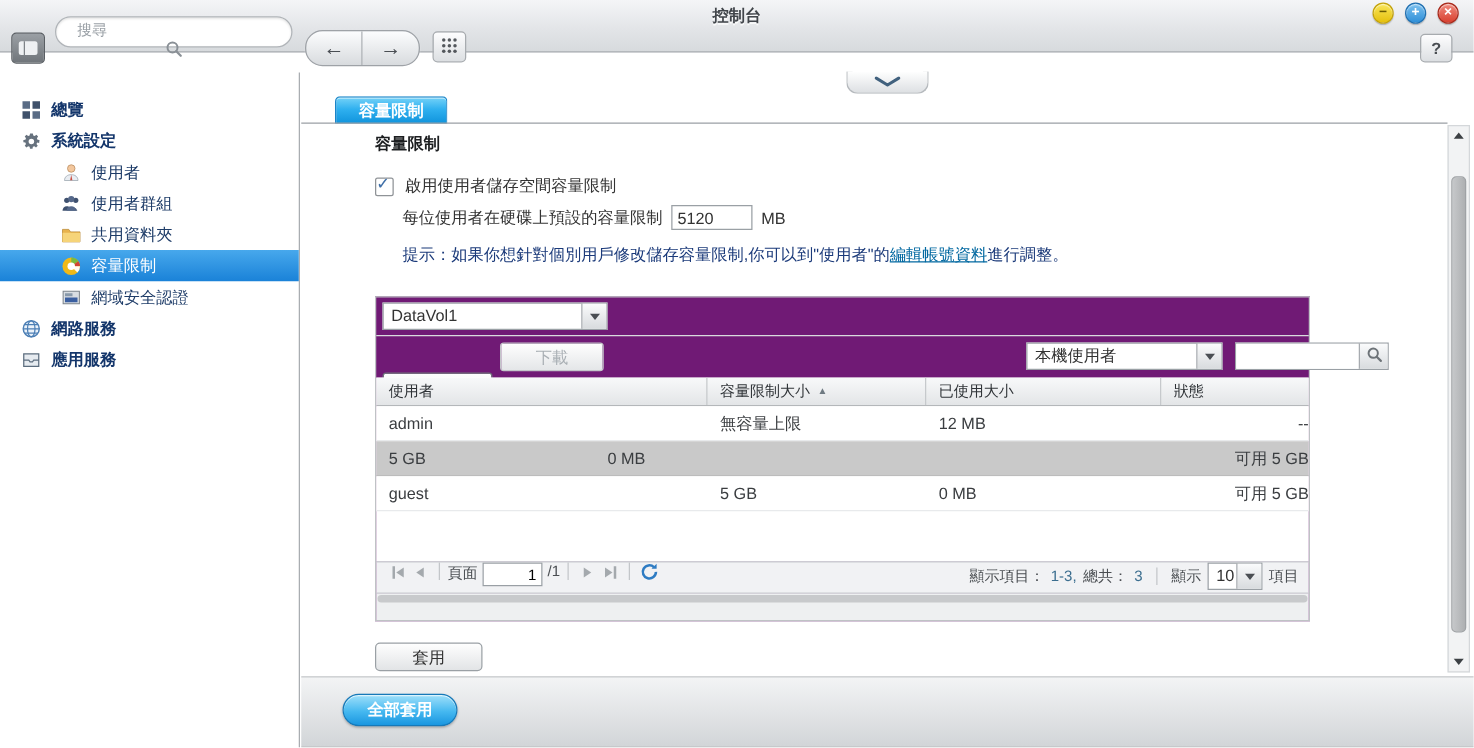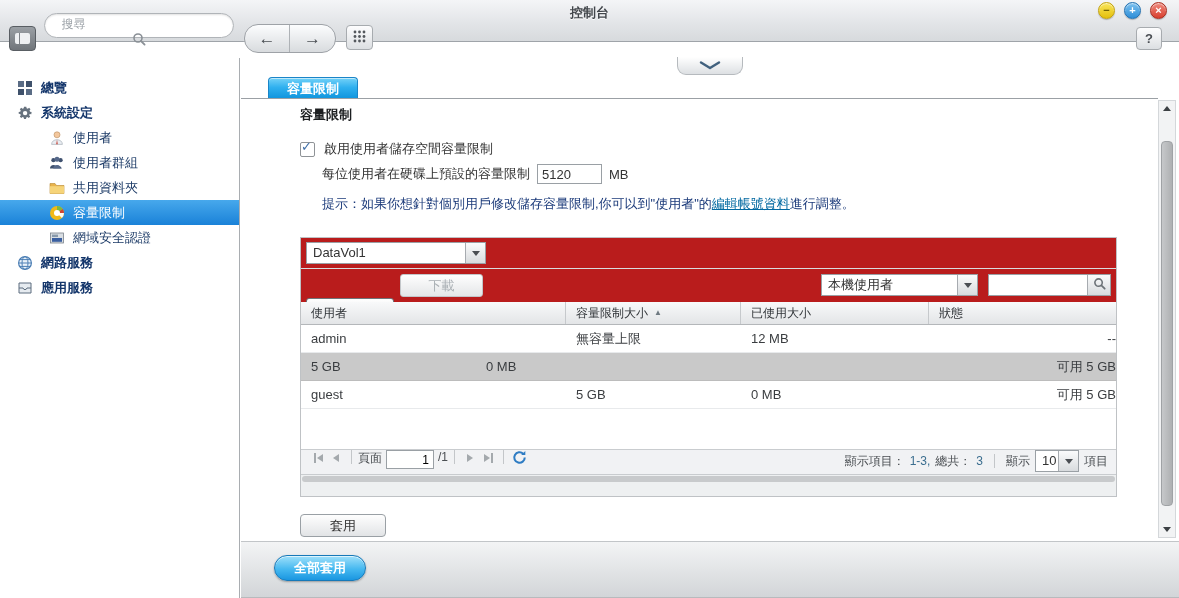--- a/index.html
+++ b/index.html
@@ -64,22 +64,22 @@
   .checkbox{width:13px;height:13px;background:#fff;border:1px solid #8f9397;border-radius:2px;
     position:relative;cursor:pointer;flex:0 0 13px;}
   .checkbox .mark{position:absolute;left:0px;top:-4px;font-size:13px;font-weight:bold;color:#3f6fa8;}
   .quota-row{position:absolute;left:81px;top:106px;display:flex;align-items:center;gap:7px;color:#333;}
   .quota-input{width:55px;height:18px;border:1px solid #9aa0a5;font-size:13px;padding:0 4px;color:#333;
     font-family:"Liberation Sans","DejaVu Sans",sans-serif;}
   .hint-row{position:absolute;left:81px;top:137px;color:#1b3a7a;}
   .hint-prefix{font-weight:normal;}
   .hint-link{text-decoration:underline;cursor:pointer;color:#0369a1;}
   
-  .panel{position:absolute;left:59px;top:179px;width:817px;height:260px;box-sizing:border-box;
-    border:1px solid #bfc2c5;background:#b91c1c;}
+  .panel{position:absolute;left:59px;top:179px;width:748px;height:260px;box-sizing:border-box;
+    border:1px solid #bfc2c5;background:#701a75;}
   .vol-row{height:31px;box-sizing:border-box;border-bottom:1px solid #d9dbde;padding:4px 5px;}
   .sel{display:inline-flex;height:22px;box-sizing:border-box;border:1px solid #9aa0a5;background:#fff;
     align-items:stretch;cursor:pointer;}
   .sel .sel-txt{flex:1;padding:0 6px;line-height:20px;font-size:13px;color:#333;white-space:nowrap;overflow:hidden;}
   .sel .sel-chev{width:19px;background:linear-gradient(#fafbfc,#d8dbde);border-left:1px solid #a7abb0;
     display:flex;align-items:center;justify-content:center;}
   .tri-dn{width:0;height:0;border-left:4px solid transparent;border-right:4px solid transparent;border-top:5px solid #4a4e53;}
   .vol-select{width:180px;}
   .toolbar-row{height:33px;position:relative;}
   .btn{position:absolute;top:5px;height:23px;box-sizing:border-box;border:1px solid #82878c;border-radius:3px;

